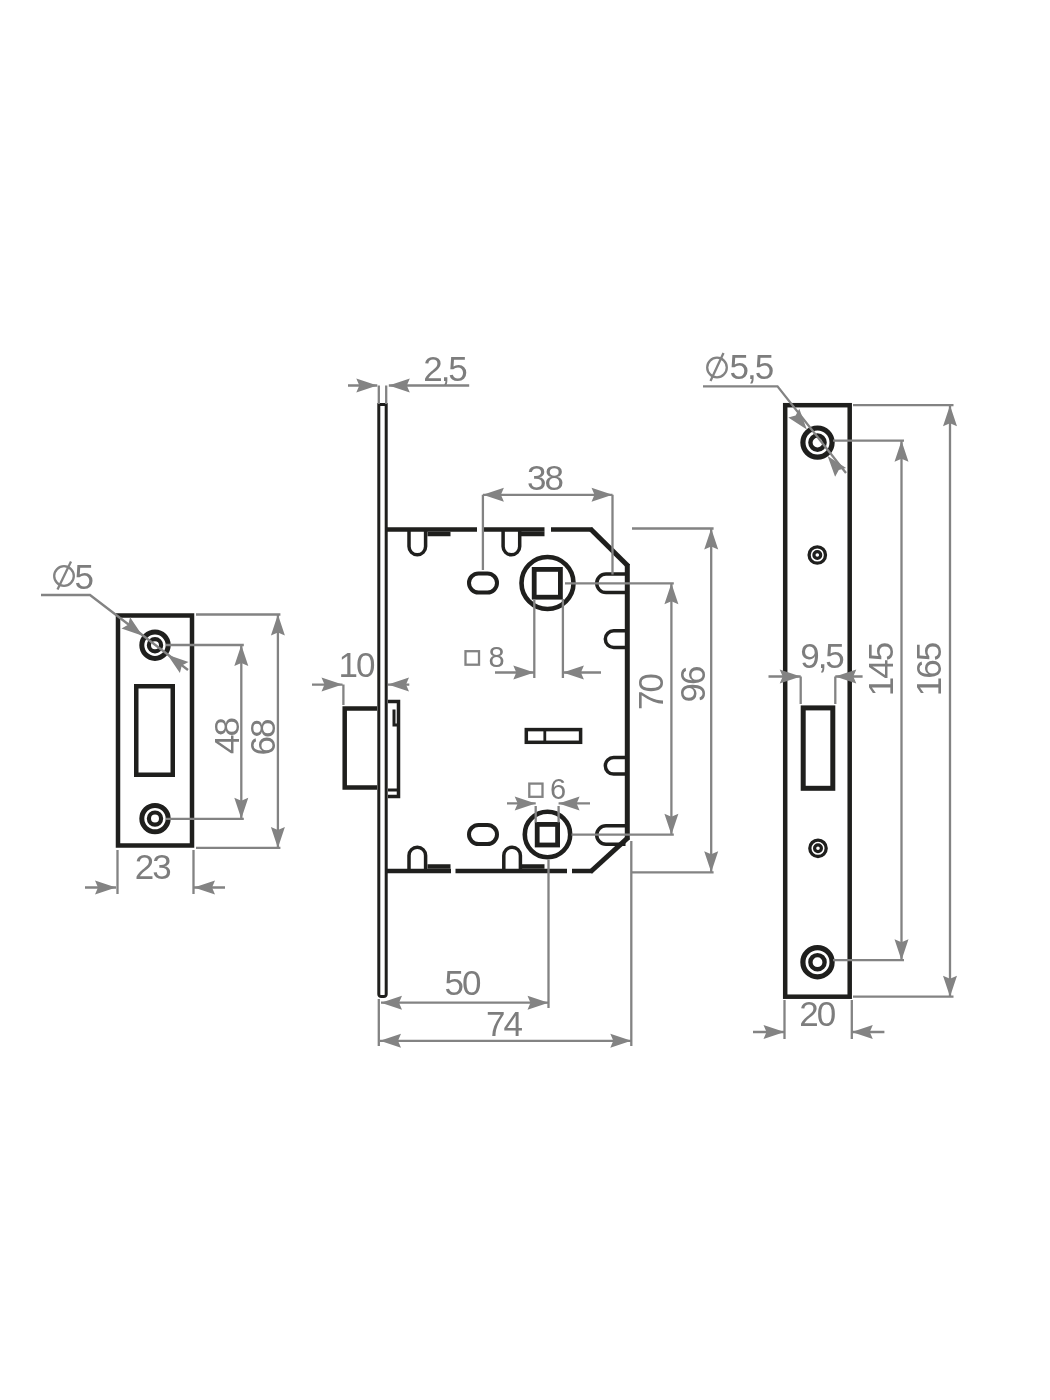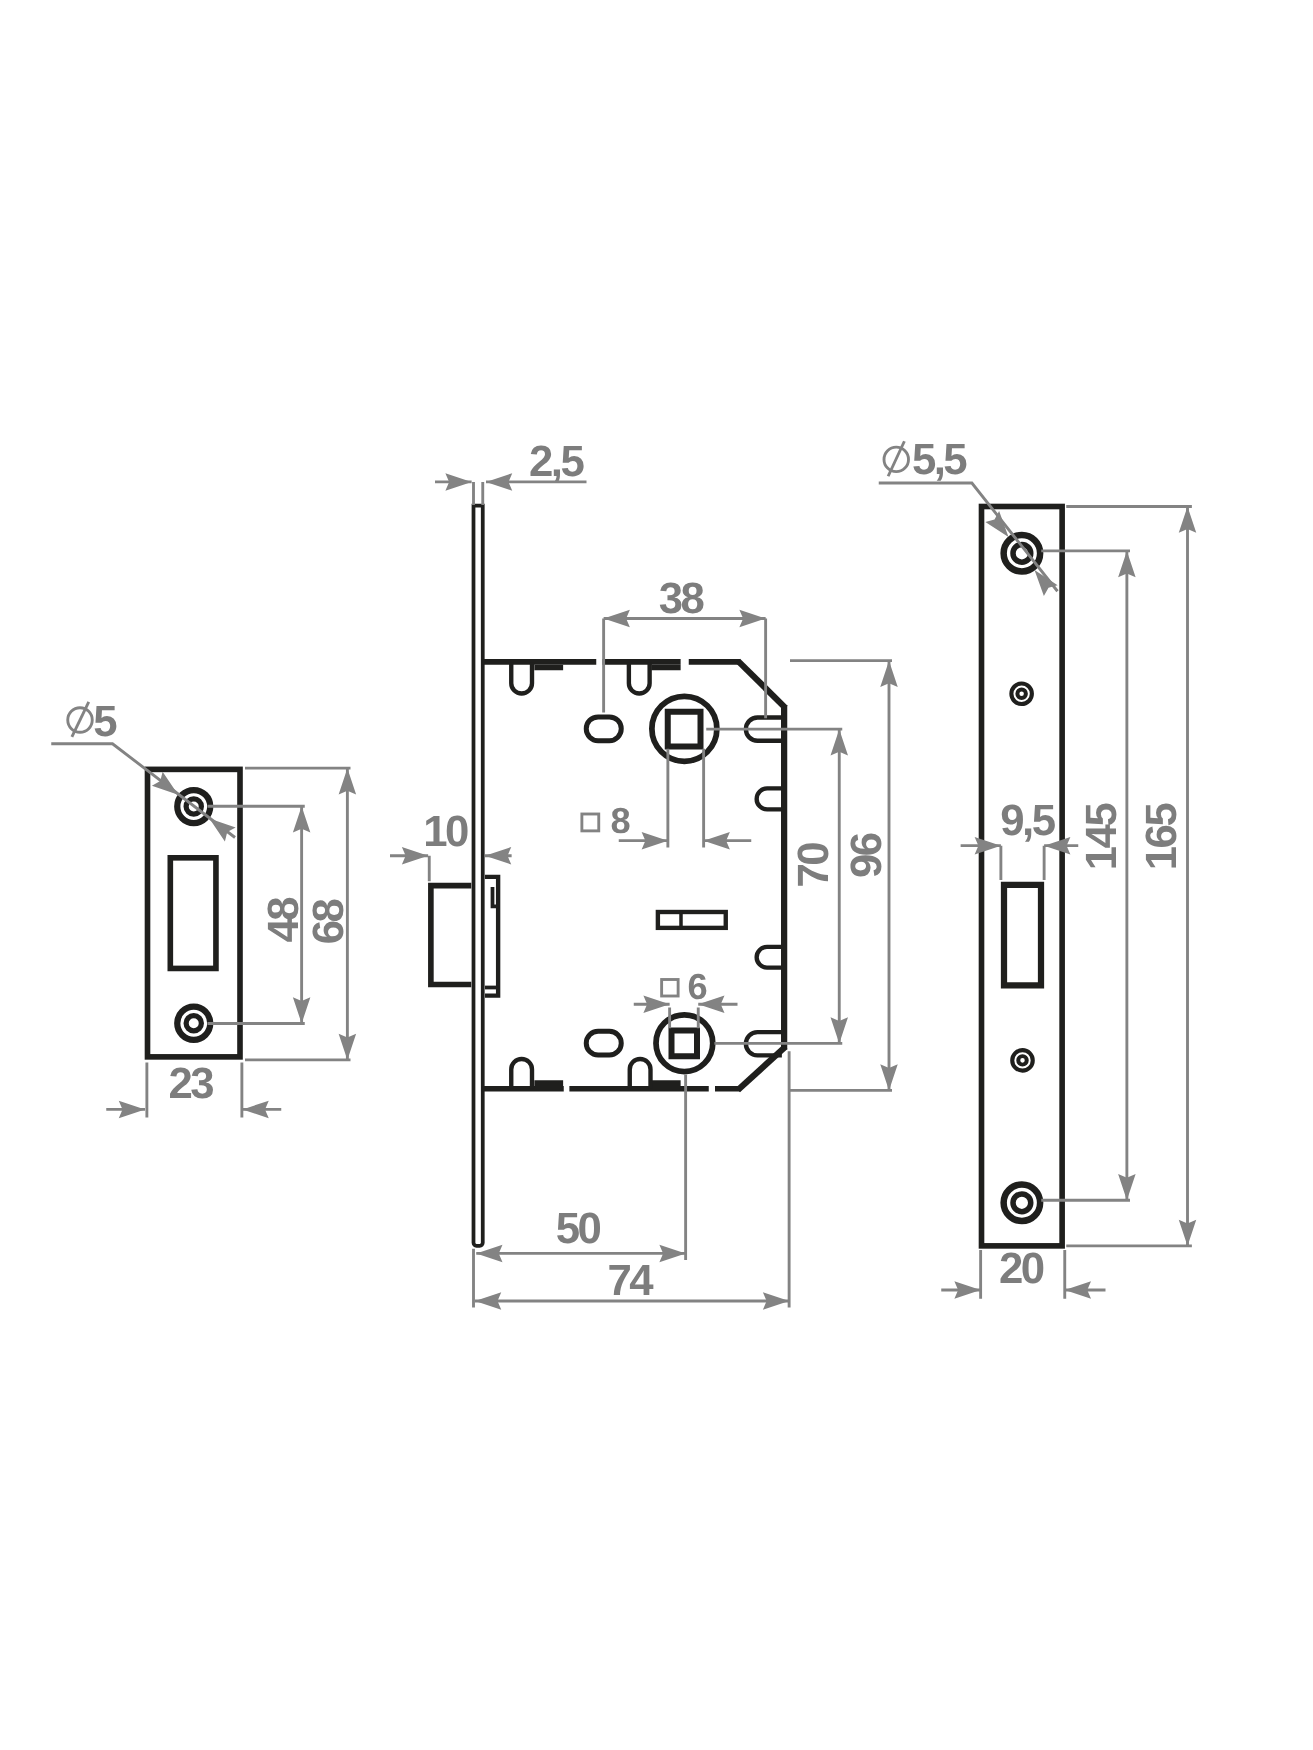--- a/index.html
+++ b/index.html
@@ -1,16 +1,16 @@
 <!DOCTYPE html>
 <html><head>
 <meta charset="utf-8">
 <style>
   html,body{margin:0;padding:0;background:#ffffff;}
-  .wrap{width:1050px;height:1400px;position:relative;background:#fff;font-weight:bold;}
+  .wrap{width:1050px;height:1400px;position:relative;background:#fff;}
   text{font-family:"Liberation Sans",sans-serif;fill:#7d7d7d;font-size:35px;letter-spacing:-2px;}
   .sm{font-size:29px;letter-spacing:-1px;}
   .k{stroke:#1f1f1d;fill:none;}
   .g{stroke:#838383;fill:none;stroke-width:2.3;}
   .ga{fill:#838383;stroke:none;}
 </style>
 </head>
 <body>
 <div class="wrap">
 <svg width="1050" height="1400" viewBox="0 0 1050 1400">

